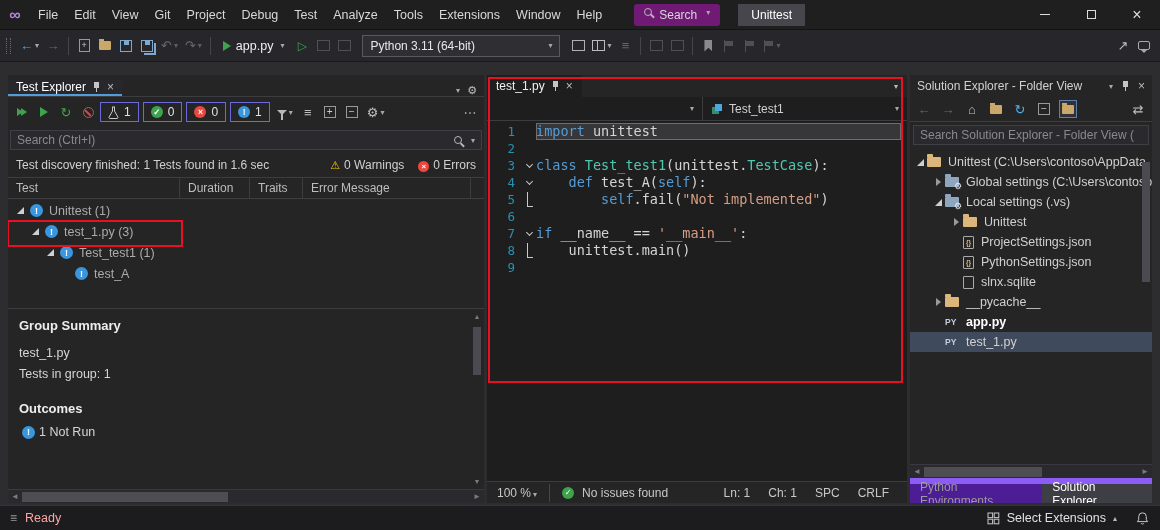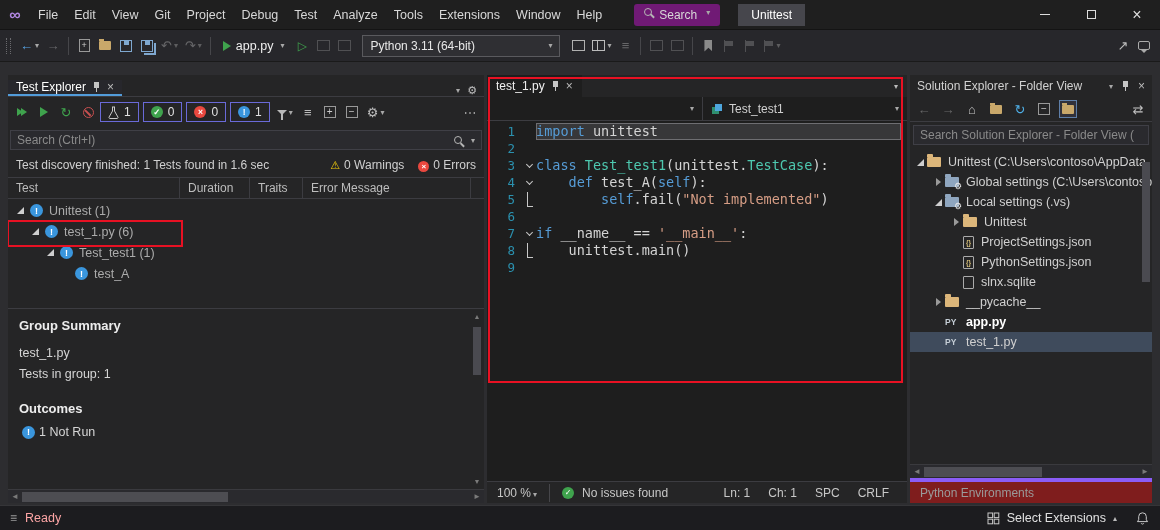--- a/index.html
+++ b/index.html
@@ -151,21 +151,21 @@
 .srow.bold .slabel{font-weight:bold;color:#fff}
 .slabel{margin-left:1px}
 .fold{width:14px;height:10px;background:#dcb67a;border-radius:1px;position:relative;flex:none;margin-right:6px}
 .fold::before{content:"";position:absolute;top:-3px;left:0;width:6px;height:3px;background:inherit;border-radius:1px 1px 0 0}
 .fold.settings{background:#8fa6bf}
 .gear-mini{position:absolute;right:-3px;bottom:-4px;font-size:9px;line-height:1;color:#e8e8e8}
 .ficon{width:11px;height:13px;border:1px solid #aaa;border-radius:1px;display:inline-flex;align-items:center;justify-content:center;font-size:6.5px;color:#d8c07a;margin-right:6px;flex:none;font-weight:bold}
 .pyicon{font-size:8.5px;font-weight:bold;color:#c5ced6;margin-right:5px;flex:none;width:15px}
 .se-vscroll{position:absolute;top:2px;right:0;bottom:2px;width:12px;font-size:7px;color:#7a7a7a;text-align:center}
 .se-vscroll .vthumb{top:12px;height:120px}
-.se-tabs{height:25px;background:#7f1d1d;display:flex;align-items:stretch;border-top:4px solid #8b5cf6;flex:none}
+.se-tabs{height:25px;background:#4c1d95;display:flex;align-items:stretch;border-top:6px solid #8b5cf6;flex:none}
 .se-tab{display:flex;align-items:center;padding:0 10px;font-size:12px;color:#9a9a9a}
 .se-tab.active{background:#3e3e45;color:#fff}
 
 
 .statusbar{position:absolute;left:0;right:0;bottom:0;height:25px;background:#1c1c1f;border-top:1px solid #353538;display:flex;align-items:center;padding:0 10px;gap:8px;z-index:3}
 .sb-icon{color:#9a9a9a;font-size:12px}
 .sb-ready{font-size:12.5px;color:#fca5a5}
 .sb-repo{display:flex;align-items:center;gap:7px;font-size:12.5px;color:#e0e0e0;margin-right:10px}
 </style>
 </head>
@@ -386,21 +386,21 @@
       </div>
     <div class="te-tree">
         <div class="trow" style="padding-left: 6px;">
           <span class="arr arr-exp"></span>
           <span class="ic-notrun">!</span>
           <span class="tlabel">Unittest (1)</span>
         </div>
         <div class="trow boxed" style="padding-left: 21px;">
           <span class="arr arr-exp"></span>
           <span class="ic-notrun">!</span>
-          <span class="tlabel">test_1.py (6)</span>
+          <span class="tlabel">test_1.py (3)</span>
         </div>
         <div class="trow" style="padding-left: 36px;">
           <span class="arr arr-exp"></span>
           <span class="ic-notrun">!</span>
           <span class="tlabel">Test_test1 (1)</span>
         </div>
         <div class="trow" style="padding-left: 51px;">
           <span class="arr arr-none"></span>
           <span class="ic-notrun">!</span>
           <span class="tlabel">test_A</span>
@@ -616,20 +616,21 @@
     </div>
     <div class="hscroll">
       <span class="hs-left">◄</span>
       <span class="hs-track">
           <span class="hs-thumb" style="left:0;width:55%"></span>
         </span>
       <span class="hs-right">►</span>
     </div>
     <div class="se-tabs">
         <div class="se-tab">Python Environments</div>
+        <div class="se-tab active">Solution Explorer</div>
       </div>
   </section>
 
 </div>
 
 <div class="statusbar">
   <span class="sb-icon">≡</span>
   <span class="sb-ready">Ready</span>
   <span class="spacer"></span>
   <span class="sb-repo">

